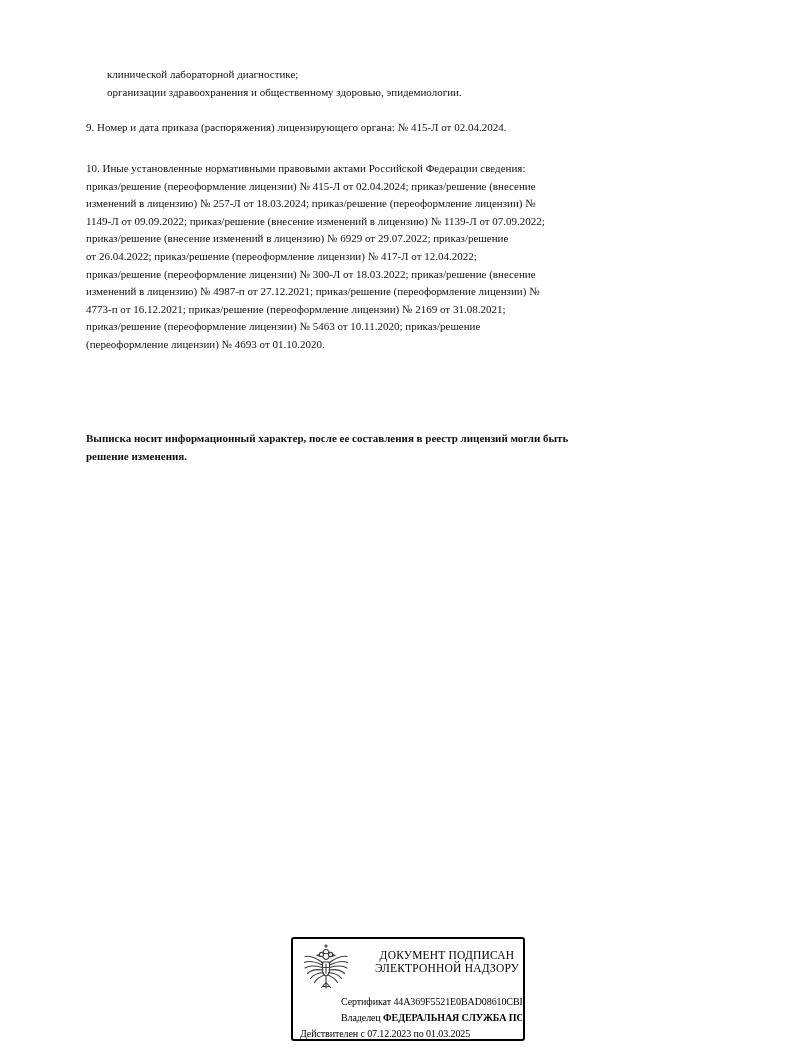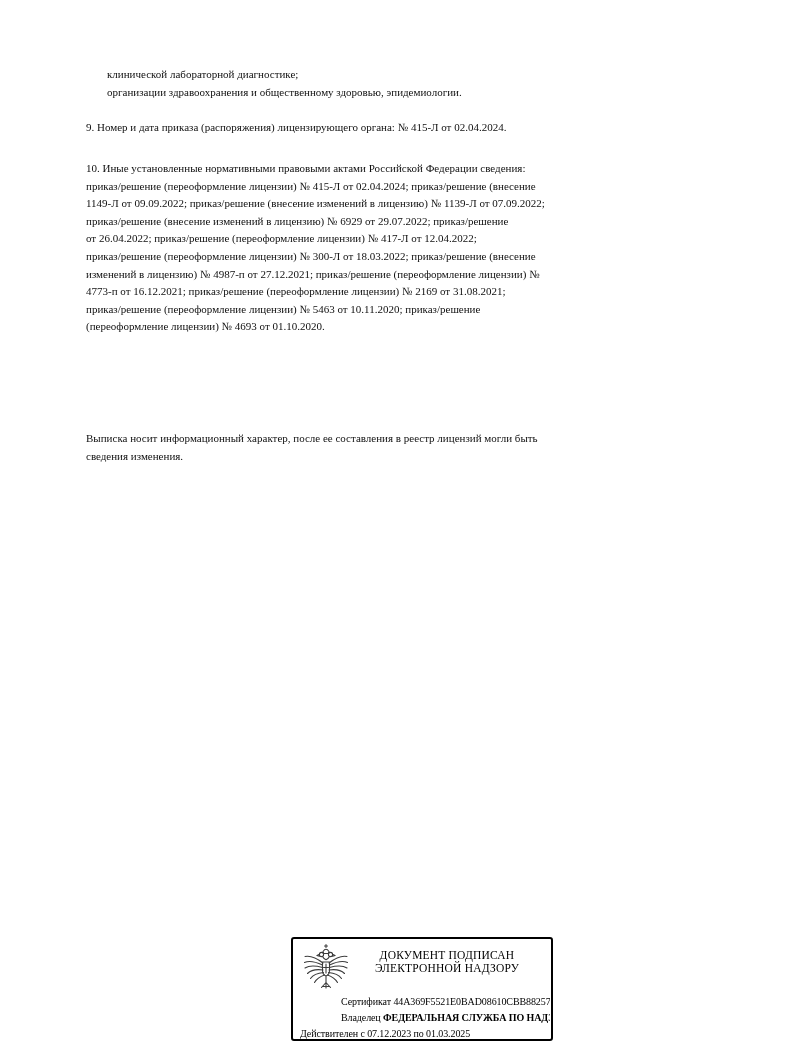--- a/index.html
+++ b/index.html
@@ -18,21 +18,21 @@
     line-height: 17.6px;
     white-space: nowrap;
     color: #101010;
   }
   .tblock .line { height: 17.6px; }
 
   
   .stamp {
     position: absolute;
     left: 291px; top: 937px;
-    width: 262px; height: 104px;
+    width: 234px; height: 104px;
     border: 2px solid #000;
     border-radius: 3px;
     box-sizing: border-box;
     background: #fff;
     overflow: hidden;
   }
   .stamp-emblem {
     position: absolute; left: 9px; top: 4px;
     width: 48px; height: 48px;
   }
@@ -63,33 +63,34 @@
     <div class="line">организации здравоохранения и общественному здоровью, эпидемиологии.</div>
   </div>
 
   <div class="tblock" style="left:86px; top:119px;">
     <div class="line">9. Номер и дата приказа (распоряжения) лицензирующего органа: № 415-Л от 02.04.2024.</div>
   </div>
 
   <div class="tblock" style="left:86px; top:160px;">
     <div class="line">10. Иные установленные нормативными правовыми актами Российской Федерации сведения:</div>
     <div class="line">приказ/решение (переоформление лицензии) № 415-Л от 02.04.2024; приказ/решение (внесение</div>
+    <div class="line">изменений в лицензию) № 257-Л от 18.03.2024; приказ/решение (переоформление лицензии) №</div>
     <div class="line">1149-Л от 09.09.2022; приказ/решение (внесение изменений в лицензию) № 1139-Л от 07.09.2022;</div>
     <div class="line">приказ/решение (внесение изменений в лицензию) № 6929 от 29.07.2022; приказ/решение</div>
     <div class="line">от 26.04.2022; приказ/решение (переоформление лицензии) № 417-Л от 12.04.2022;</div>
     <div class="line">приказ/решение (переоформление лицензии) № 300-Л от 18.03.2022; приказ/решение (внесение</div>
     <div class="line">изменений в лицензию) № 4987-п от 27.12.2021; приказ/решение (переоформление лицензии) №</div>
     <div class="line">4773-п от 16.12.2021; приказ/решение (переоформление лицензии) № 2169 от 31.08.2021;</div>
     <div class="line">приказ/решение (переоформление лицензии) № 5463 от 10.11.2020; приказ/решение</div>
     <div class="line">(переоформление лицензии) № 4693 от 01.10.2020.</div>
   </div>
 
-  <div class="tblock" style="left:86px; top:430px;">
+  <div class="tblock" style="left:86px; top:430px;font-weight:bold;">
     <div class="line">Выписка носит информационный характер, после ее составления в реестр лицензий могли быть</div>
-    <div class="line">сведения изменения.</div>
+    <div class="line">решение изменения.</div>
   </div>
 
   <div class="stamp">
     <svg class="stamp-emblem" viewBox="0 0 48 48" aria-hidden="true">
       <g stroke="#3d3d3d" fill="none" stroke-width="1.1" stroke-linecap="round" stroke-linejoin="round">
 
         <path d="M24 1.5 v3 M22.5 3 h3"></path>
         <path d="M21 8.5 q3 -4.5 6 0 l-0.6 2 h-4.8 z"></path>
 
         <circle cx="19.5" cy="11.5" r="2.1"></circle>

